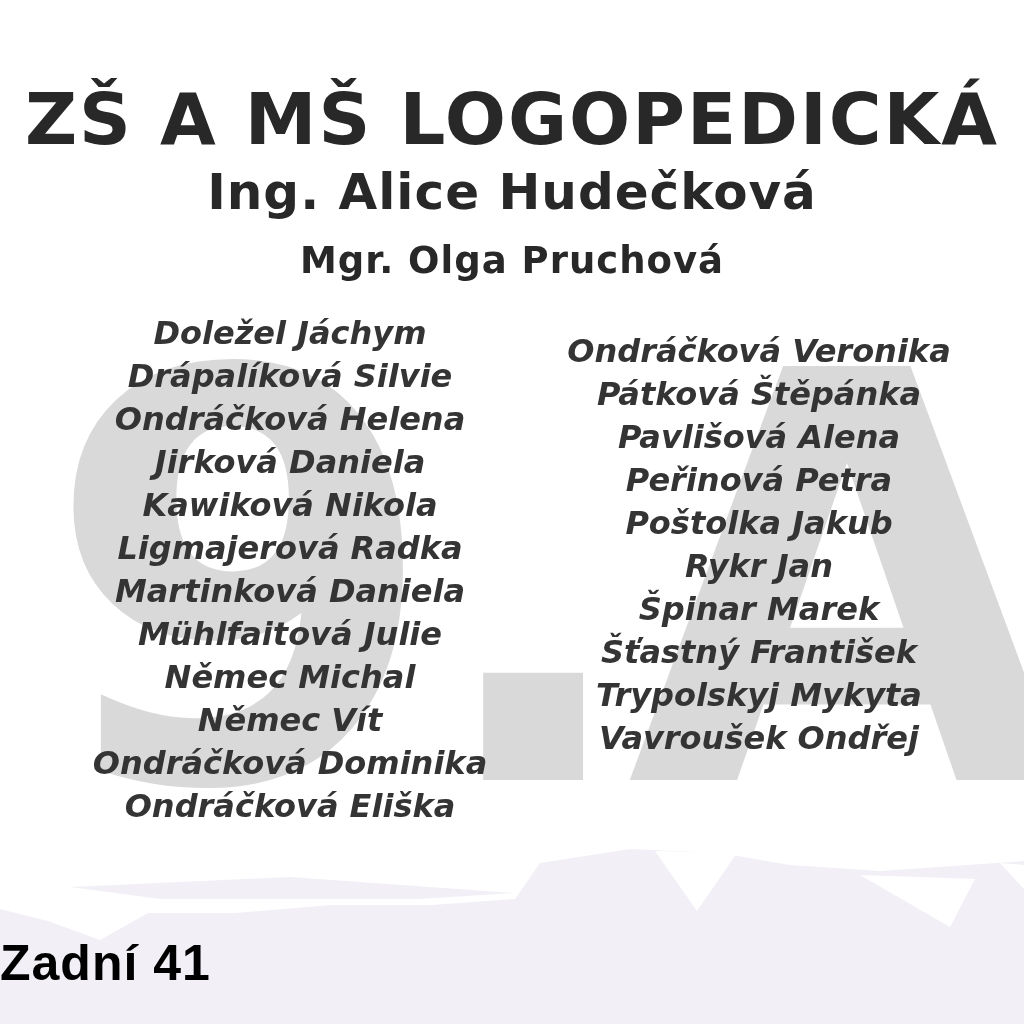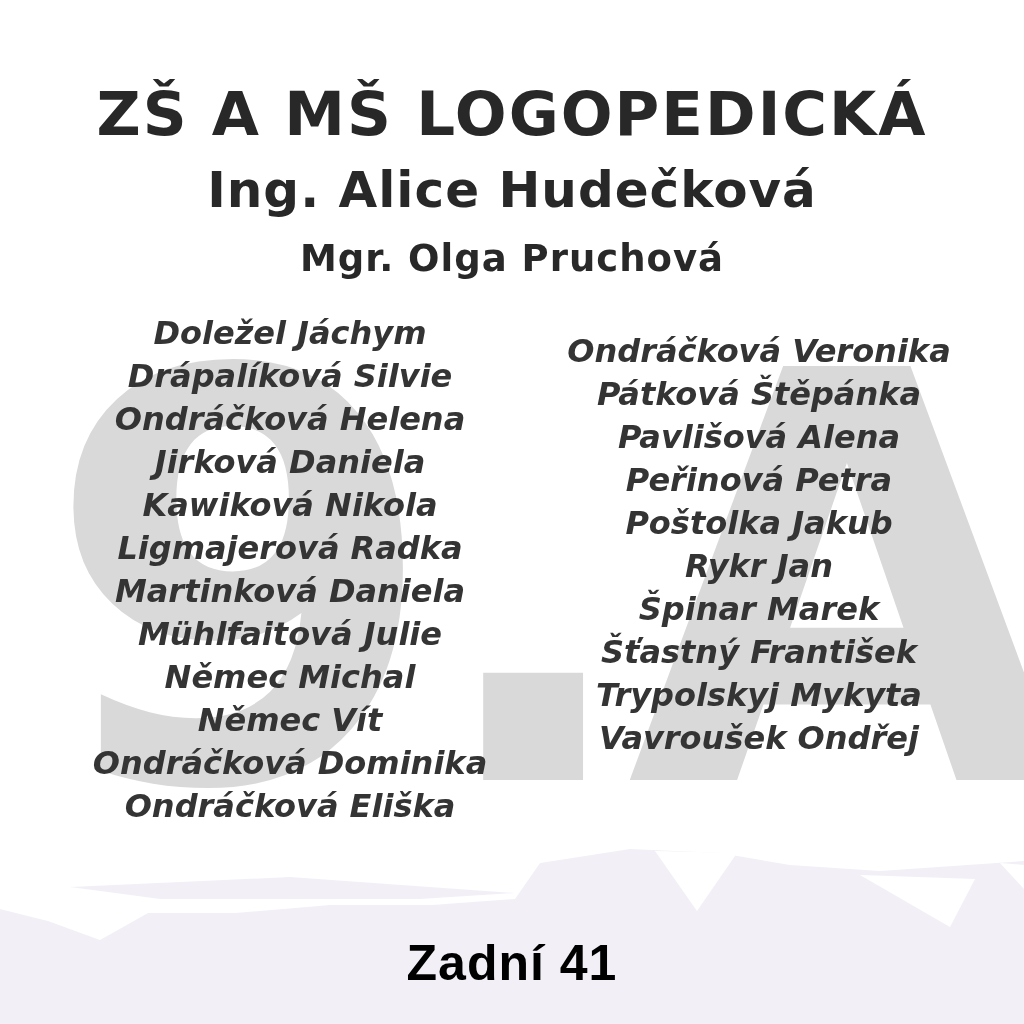--- a/index.html
+++ b/index.html
@@ -35,27 +35,27 @@
   }
   
   .header{
     position:absolute;
     top:80px;left:0;right:0;
     z-index:2;
     text-align:center;
     color:var(--heading-text);
   }
   .school-name{
-    font-size:61px;
+    font-size:72px;
     font-weight:bold;
     letter-spacing:2px;
     line-height:1.1;
   }
   .teacher-primary{
-    margin-top:18px;
+    margin-top:8px;
     font-size:50px;
     font-weight:bold;
     letter-spacing:1px;
     line-height:1.0;
   }
   .teacher-secondary{
     margin-top:25px;
     font-size:37px;
     font-weight:bold;
     letter-spacing:1px;
@@ -82,21 +82,20 @@
     position:absolute;
     left:0;bottom:0;
     width:1024px;height:185px;
     z-index:3;
     display:block;
   }
   .footer-address{
     position:absolute;
     top:934px;left:0;right:0;
     z-index:4;
-    text-align:center;
     font-family:"Liberation Sans","DejaVu Sans",sans-serif;
     font-weight:bold;
     font-size:50px;
     letter-spacing:1px;
     color:var(--footer-text);
   }
 </style>
 </head>
 <body>
 

